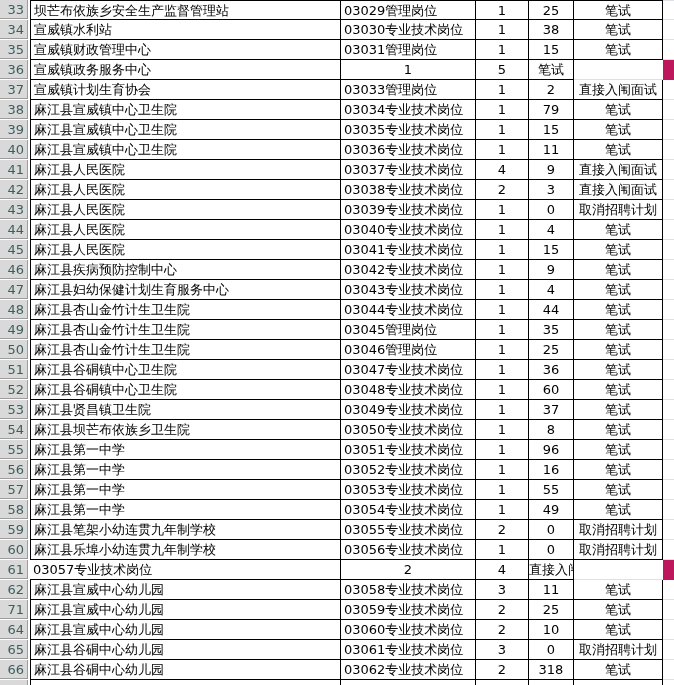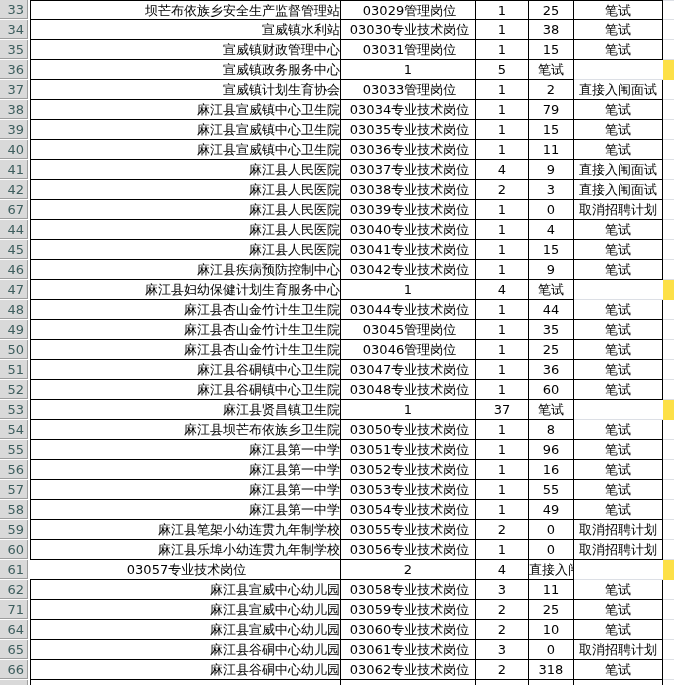--- a/index.html
+++ b/index.html
@@ -1,42 +1,42 @@
 <!DOCTYPE html>
 <html><head>
 <meta charset="utf-8">
 <style>
   html,body{margin:0;padding:0;background:#ffffff;}
   body{
     width:674px;height:685px;overflow:hidden;
     font-family:"DejaVu Sans","Liberation Sans",sans-serif;
     font-size:13px;color:#000;
   }
-  .sheet{position:relative;width:674px;height:685px;background:#fde047;}
+  .sheet{position:relative;width:674px;height:685px;background:#be185d;}
   .row{
     display:grid;
     grid-template-columns:30px 311px 135px 53px 45px 89px 11px;
     height:20px;
   }
   .c{
     box-sizing:border-box;overflow:hidden;white-space:nowrap;
     line-height:19px;background:#fff;
   }
   
   .rh{
     background:#d9d9d9;color:#3e5e5e;
     text-align:right;padding-right:4px;
     border-right:2px solid #ffffff;
     border-bottom:1px solid #ffffff;
     box-shadow:inset -1px -1px 0 #9d9d9d;
   }
   
   .b{border-right:1px solid #000;border-bottom:1px solid #000;}
-  .unit{border-left:1px solid #000;padding-left:3px;text-align:right;}
-  .code{padding-left:3px;text-align:center;}
+  .unit{border-left:1px solid #000;padding-left:3px;text-align:left;}
+  .code{padding-left:3px;text-align:left;}
   .num,.exam{text-align:center;}
   
   .stub{border-bottom:1px solid #dcdfe5;}
   
   .row.first .b{border-top:1px solid #000;}
   .row.first .stub{border-top:1px solid #dcdfe5;}
   
   .row.cut{height:5px;}
   .row.cut .c{border-bottom:none;}
   .row.cut .rh{box-shadow:inset -1px 0 0 #9d9d9d;}
@@ -128,21 +128,21 @@
     <div class="row">
     <div class="c rh">42</div>
     <div class="c b unit">麻江县人民医院</div>
     <div class="c b code">03038专业技术岗位</div>
     <div class="c b num">2</div>
     <div class="c b num">3</div>
     <div class="c b exam">直接入闱面试</div>
     <div class="c stub"></div>
   </div>
     <div class="row">
-    <div class="c rh">67</div>
+    <div class="c rh">43</div>
     <div class="c b unit">麻江县人民医院</div>
     <div class="c b code">03039专业技术岗位</div>
     <div class="c b num">1</div>
     <div class="c b num">0</div>
     <div class="c b exam">取消招聘计划</div>
     <div class="c stub"></div>
   </div>
     <div class="row">
     <div class="c rh">44</div>
     <div class="c b unit">麻江县人民医院</div>
@@ -166,20 +166,21 @@
     <div class="c b unit">麻江县疾病预防控制中心</div>
     <div class="c b code">03042专业技术岗位</div>
     <div class="c b num">1</div>
     <div class="c b num">9</div>
     <div class="c b exam">笔试</div>
     <div class="c stub"></div>
   </div>
     <div class="row">
     <div class="c rh">47</div>
     <div class="c b unit">麻江县妇幼保健计划生育服务中心</div>
+    <div class="c b code">03043专业技术岗位</div>
     <div class="c b num">1</div>
     <div class="c b num">4</div>
     <div class="c b exam">笔试</div>
     <div class="c stub"></div>
   </div>
     <div class="row">
     <div class="c rh">48</div>
     <div class="c b unit">麻江县杏山金竹计生卫生院</div>
     <div class="c b code">03044专业技术岗位</div>
     <div class="c b num">1</div>
@@ -219,20 +220,21 @@
     <div class="c b unit">麻江县谷硐镇中心卫生院</div>
     <div class="c b code">03048专业技术岗位</div>
     <div class="c b num">1</div>
     <div class="c b num">60</div>
     <div class="c b exam">笔试</div>
     <div class="c stub"></div>
   </div>
     <div class="row">
     <div class="c rh">53</div>
     <div class="c b unit">麻江县贤昌镇卫生院</div>
+    <div class="c b code">03049专业技术岗位</div>
     <div class="c b num">1</div>
     <div class="c b num">37</div>
     <div class="c b exam">笔试</div>
     <div class="c stub"></div>
   </div>
     <div class="row">
     <div class="c rh">54</div>
     <div class="c b unit">麻江县坝芒布依族乡卫生院</div>
     <div class="c b code">03050专业技术岗位</div>
     <div class="c b num">1</div>

